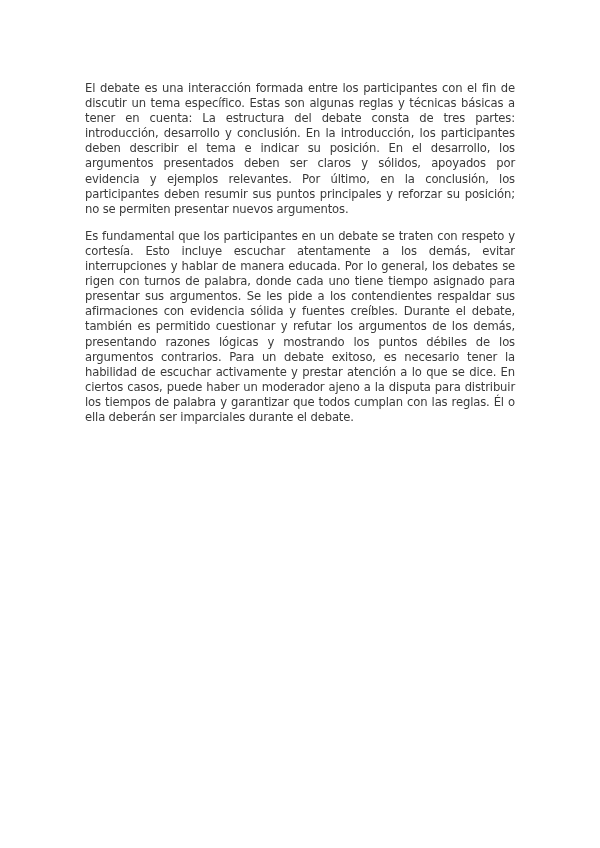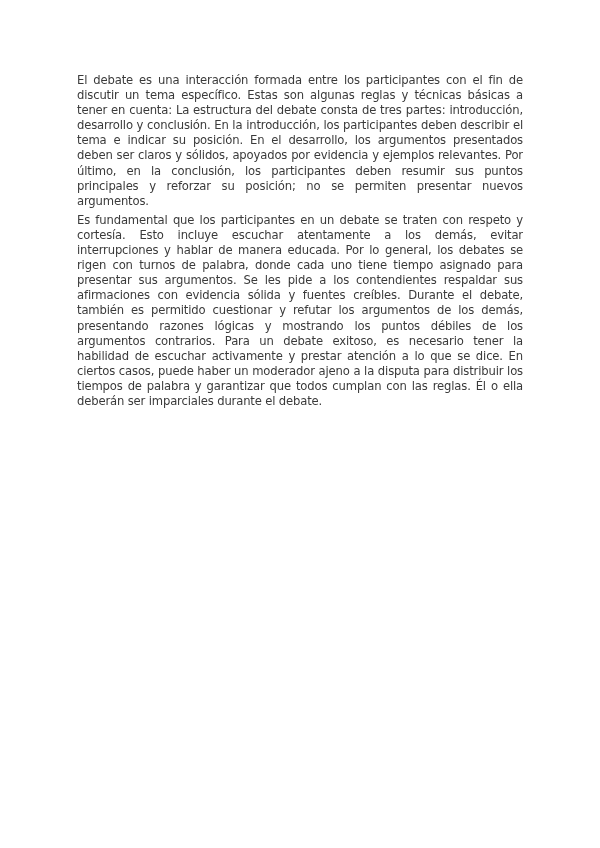--- a/index.html
+++ b/index.html
@@ -25,21 +25,21 @@
       left: 73px;
       top: 69px;
       width: 454px;
       font-family: "DejaVu Sans", sans-serif;
       font-size: 11.6px;
       line-height: 15.1px;
       color: #3a3a3a;
       letter-spacing: -0.15px;
     }
     .para {
-      margin: 4px;
+      margin: 12px;
       text-align: justify;
     }
     .para.last-line-left {
       text-align-last: left;
     }
   </style>
 </head>
 <body>
 
 <div class="page">

